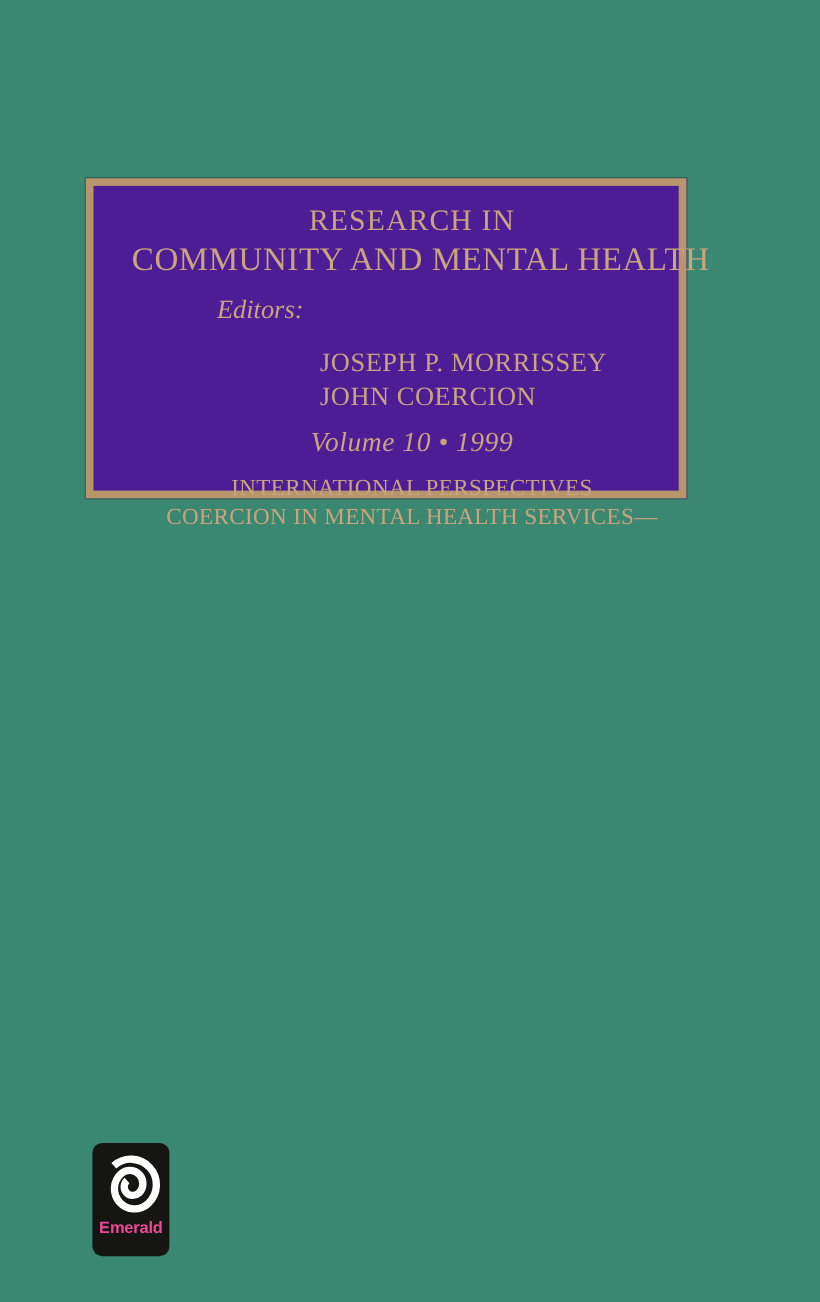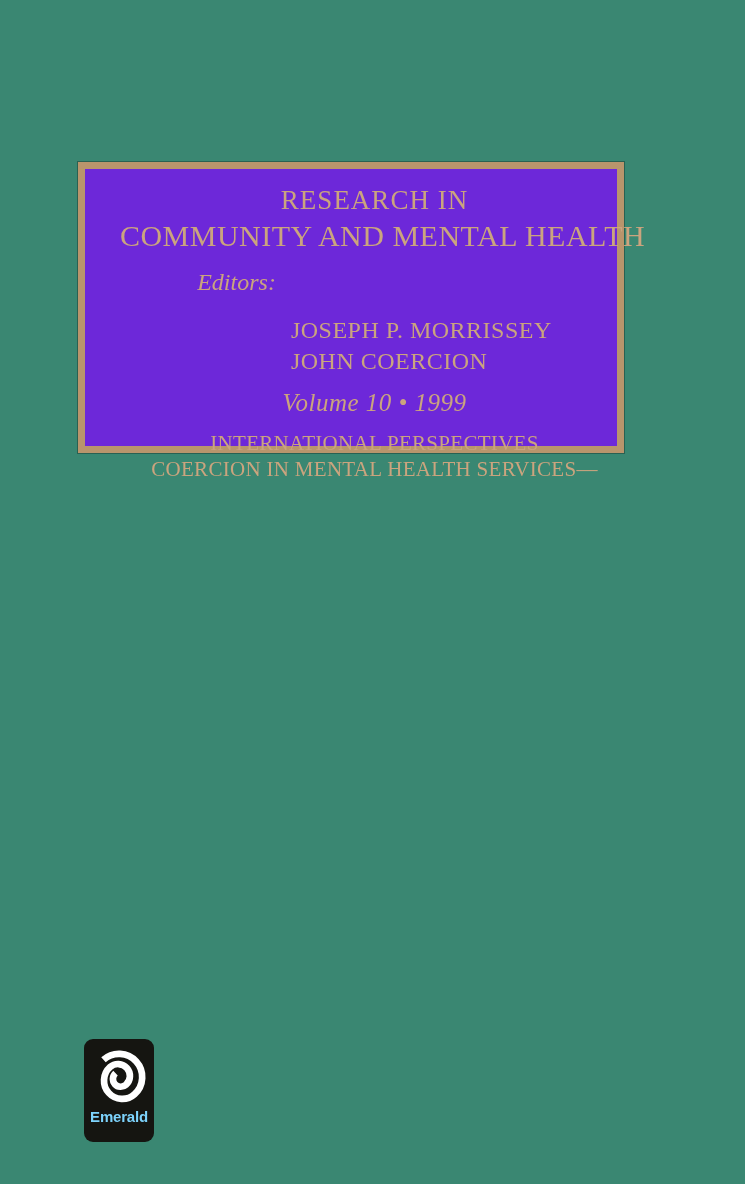--- a/index.html
+++ b/index.html
@@ -9,21 +9,21 @@
     width:745px;height:1184px;
     background:#3a8772;
     overflow:hidden;
     font-family:"Liberation Serif", serif;
   }
   .plaque{
     position:absolute;
     left:78px;top:162px;
     width:546px;height:291px;
     box-sizing:border-box;
-    background:#6d28d9;
+    background:#4c1d95;
     border:7px solid #b9956c;
     box-shadow:0 0 0 1px rgba(0,0,0,.28);
     color:#cba47e;
     text-align:center;
     display:flex;flex-direction:column;align-items:center;padding-left:47px;
   }
   .title-line1{
     margin-top:17px;
     font-size:27px;line-height:1.1;
     letter-spacing:1px;
@@ -63,21 +63,21 @@
     width:70px;height:103px;
     background:#151511;
     border-radius:9px;
     display:flex;flex-direction:column;align-items:center;
     box-sizing:border-box;
     padding-top:6px;
   }
   .logo svg{display:block;}
   .logo-text{
     margin-top:-1px;
-    color:#7dd3fc;
+    color:#ec4899;
     font-family:"Liberation Sans", sans-serif;
     font-weight:bold;
     font-size:15px;
     letter-spacing:-.2px;
   }
 </style>
 </head>
 <body>
 
 <div class="cover">

